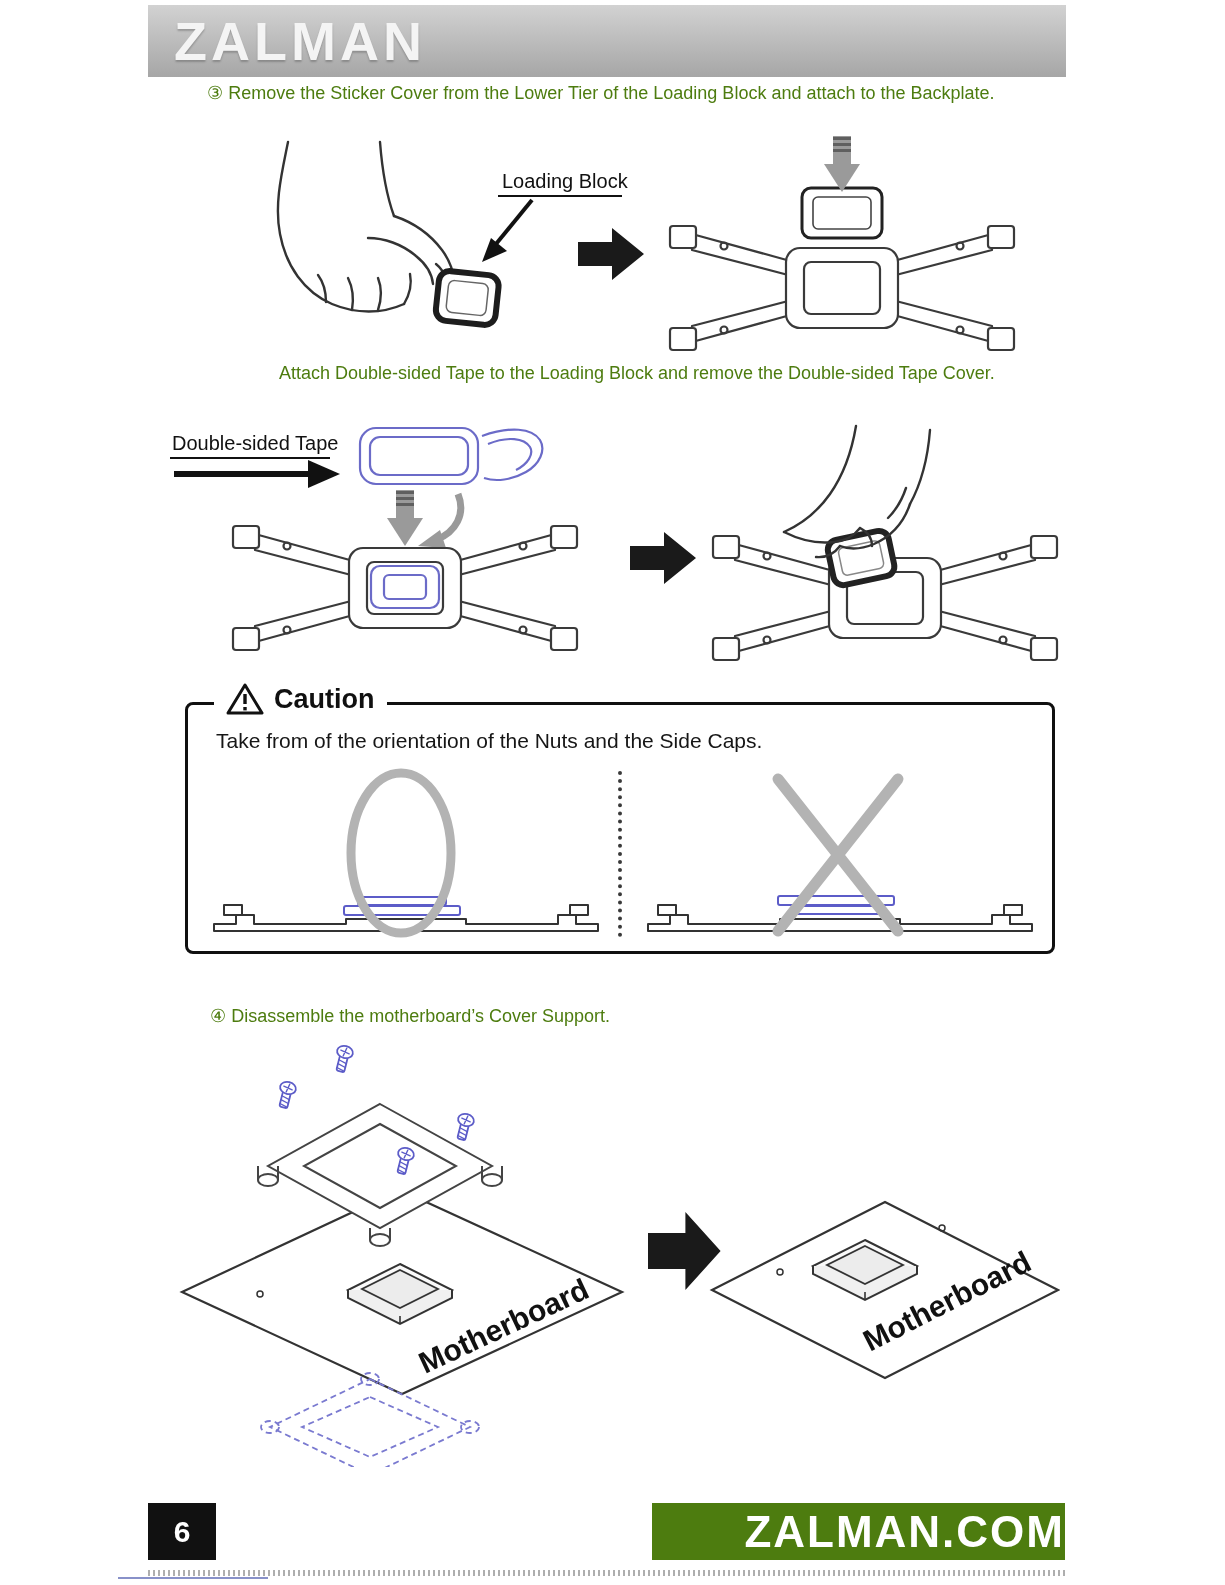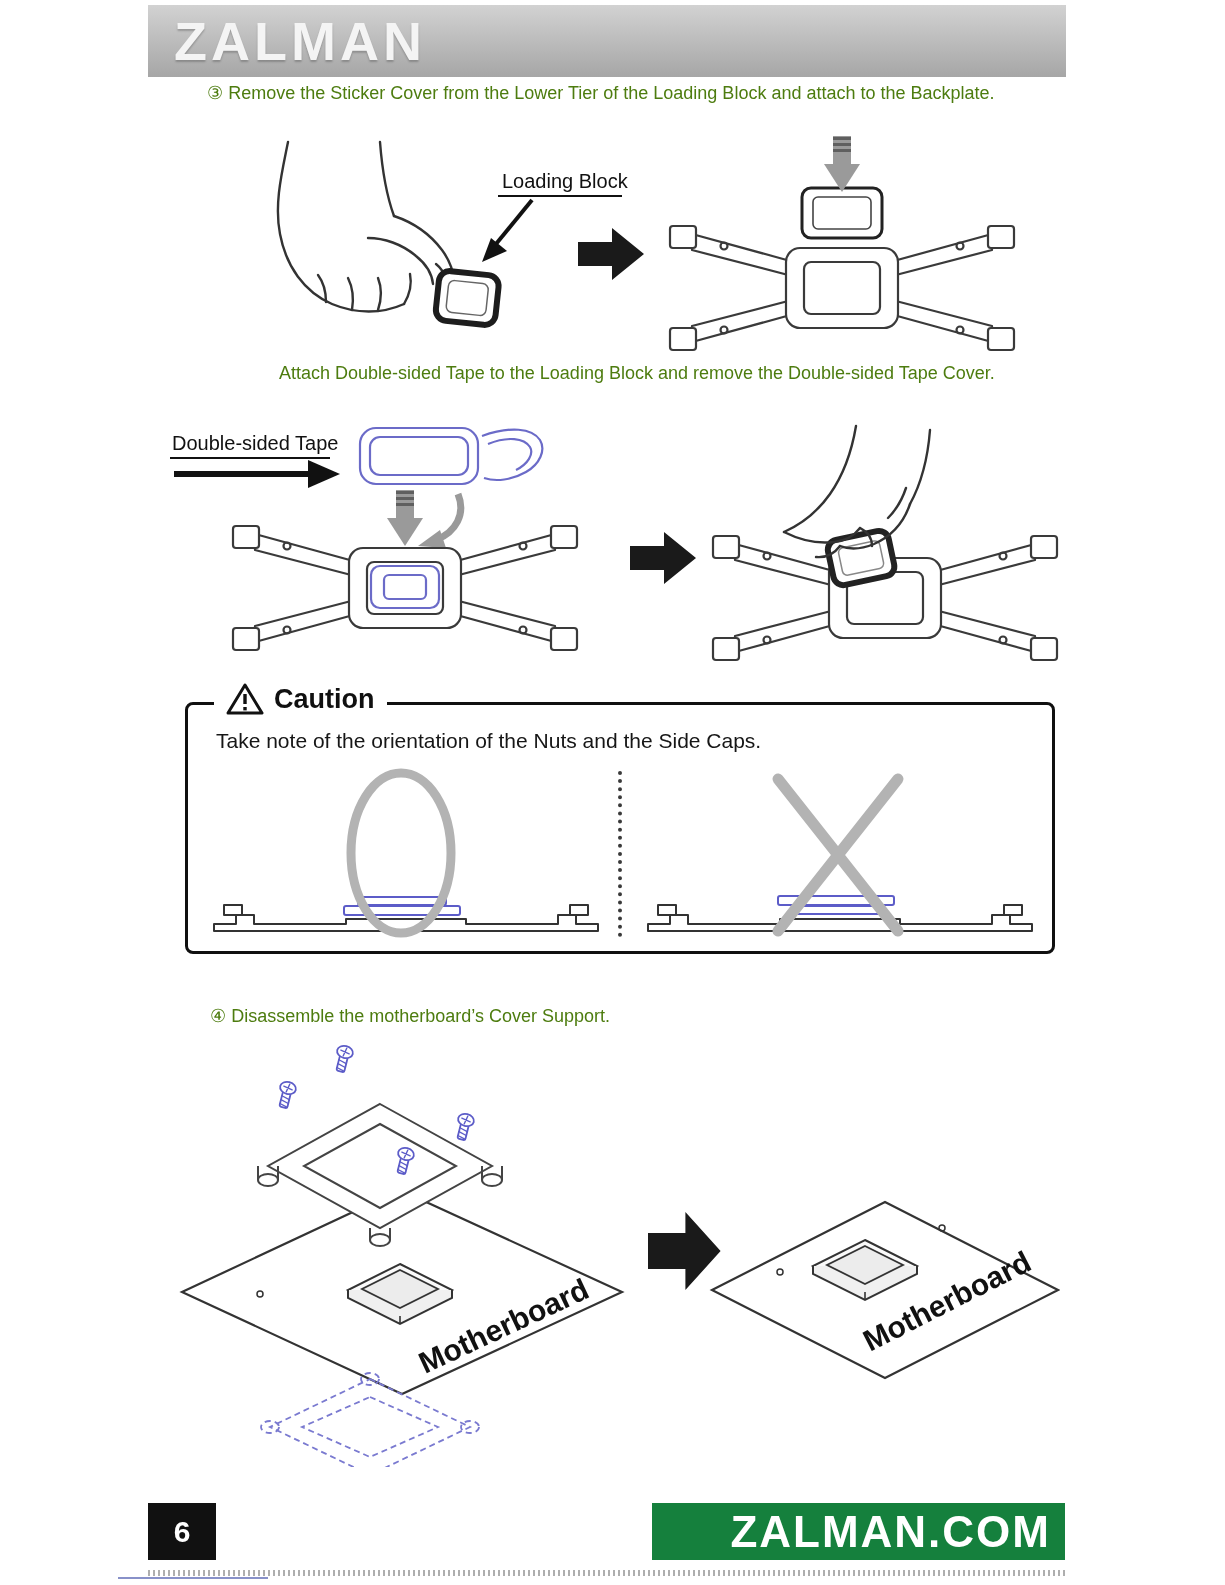--- a/index.html
+++ b/index.html
@@ -23,22 +23,22 @@
   .caution-title { position:absolute; top:-22px; left:26px; background:#fff;
     padding:0 12px; display:flex; align-items:center; gap:10px; }
   .caution-title span { font-size:27px; font-weight:bold; color:#101010; }
   .caution-text { position:absolute; left:28px; top:24px; font-size:21px; color:#161616; }
   .compare { position:absolute; left:8px; top:60px; width:848px; height:178px;
     display:flex; align-items:center; justify-content:space-between; }
   .divider { width:0; height:166px; border-left:4px dotted #3a3a3a; }
 
   .page-num { left:148px; top:1503px; width:68px; height:57px; background:#111;
     color:#fff; font-size:30px; font-weight:bold; display:flex; align-items:center; justify-content:center; }
-  .footer-bar { left:652px; top:1503px; width:413px; height:57px; background:#15803d;
-    display:flex; align-items:center; justify-content:flex-end; padding-right:14px; }
+  .footer-bar { left:652px; top:1503px; width:413px; height:57px; background:#4d7c0f;
+    display:flex; align-items:center; justify-content:flex-end; }
   .footer-bar span { color:#fff; font-size:44px; font-weight:bold; letter-spacing:2px; }
   .fine-print { left:148px; top:1570px; width:918px; height:6px;
     background:repeating-linear-gradient(90deg,#9a9a9a 0 2px,transparent 2px 5px); opacity:.8; }
   .fine-line { left:118px; top:1577px; width:150px; height:2px; background:#8891c9; }
 </style>
 </head>
 <body>
 
 <div class="page">
 
@@ -183,21 +183,21 @@
 
   <div class="abs caution-box">
     <div class="caution-title">
       <svg width="38" height="32" viewBox="0 0 38 32">
         <path d="M19,2 L36,30 L2,30 Z" fill="#fff" stroke="#111" stroke-width="3" stroke-linejoin="round"></path>
         <rect x="17.3" y="11" width="3.4" height="10" fill="#111"></rect>
         <rect x="17.3" y="24" width="3.4" height="3.4" fill="#111"></rect>
       </svg>
       <span>Caution</span>
     </div>
-    <p class="caution-text">Take note of the orientation of the Nuts and the Side Caps.</p>
+    <p class="caution-text">Take from of the orientation of the Nuts and the Side Caps.</p>
     <div class="compare">
       <svg width="414" height="178" viewBox="0 0 414 178">
         <use href="#rail-profile" transform="translate(0,28)"></use>
         <g stroke="#5c5cc8" fill="#fff" stroke-width="2">
           <rect x="148" y="141" width="116" height="9" rx="2"></rect>
           <rect x="162" y="132" width="88" height="8" rx="2"></rect>
         </g>
         <ellipse cx="205" cy="88" rx="50" ry="80" fill="none" stroke="#b3b3b3" stroke-width="9"></ellipse>
       </svg>
       <div class="divider"></div>

